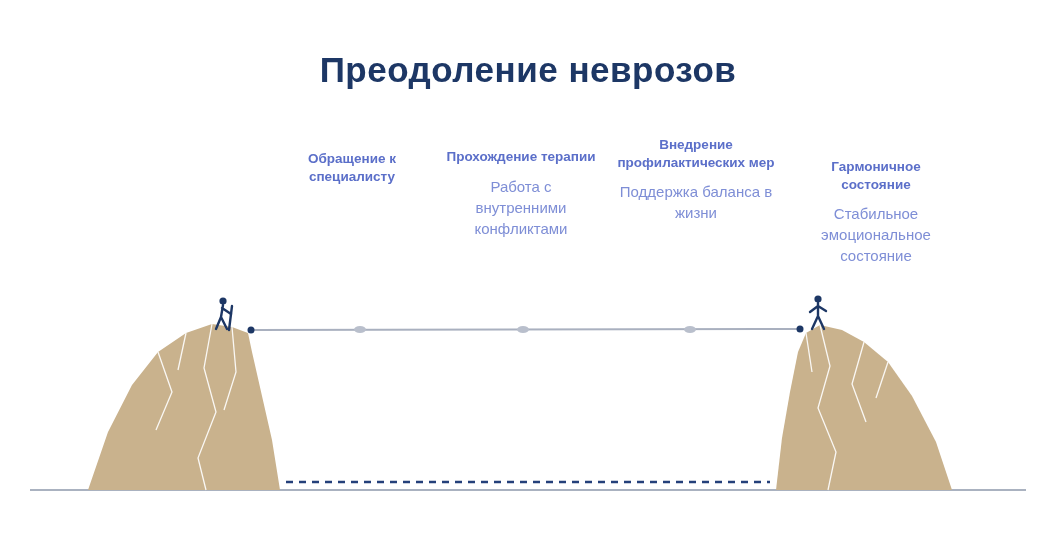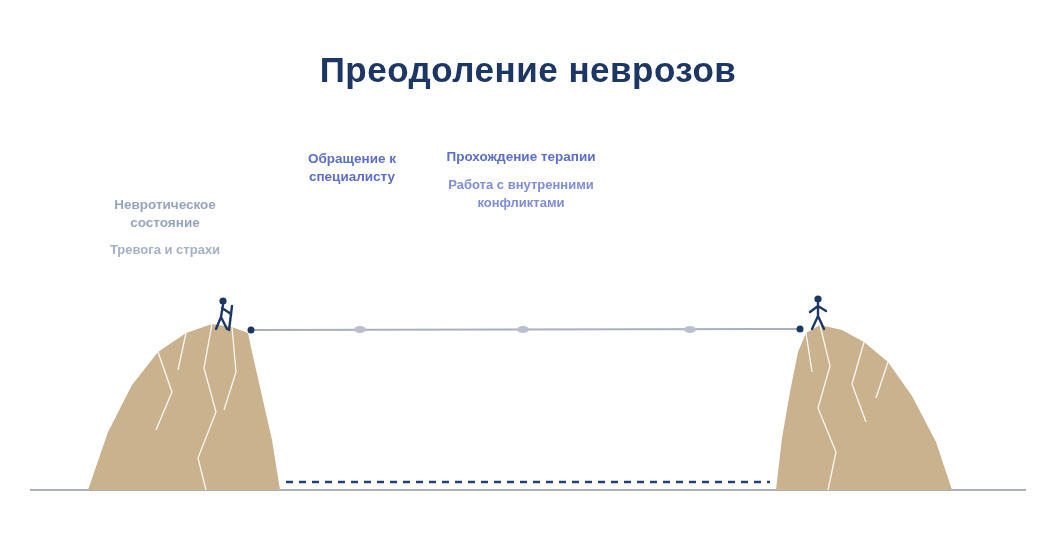--- a/index.html
+++ b/index.html
@@ -40,22 +40,22 @@
     text-align:center;
   }
   .stage .heading{
     font-size:13.5px;
     font-weight:700;
     line-height:1.3;
     color:var(--stage-heading);
     margin-bottom:10px;
   }
   .stage .subtitle{
-    font-size:13px;
-    font-weight:700;
+    font-size:15px;
+    font-weight:400;
     line-height:1.4;
     color:var(--stage-text);
   }
   .stage--muted .heading{color:var(--muted-heading);}
   .stage--muted .subtitle{color:var(--muted-text);}
   .s1{left:90px;top:196px;width:150px;}
   .s2{left:272px;top:150px;width:160px;}
   .s3{left:446px;top:148px;width:150px;}
   .s4{left:606px;top:136px;width:180px;}
   .s5{left:796px;top:158px;width:160px;}
@@ -70,35 +70,39 @@
   .dash-line{stroke:var(--dashed);stroke-width:2.5;stroke-dasharray:7 6;}
   .ground{stroke:var(--ground);stroke-width:1.5;}
 </style>
 </head>
 <body>
 
 <div class="canvas">
 
   <h1 class="page-title">Преодоление неврозов</h1>
 
-  <div class="stage stage--muted s1">
-    <div class="heading">Невротическое состояние</div>
-    <div class="subtitle">Тревога и страхи</div>
-  </div>
 
   <div class="stage s2">
     <div class="heading">Обращение к специалисту</div>
   </div>
 
   <div class="stage s3">
     <div class="heading">Прохождение терапии</div>
     <div class="subtitle">Работа с внутренними конфликтами</div>
   </div>
 
+  <div class="stage s4">
+    <div class="heading">Внедрение профилактических мер</div>
+    <div class="subtitle">Поддержка баланса в жизни</div>
+  </div>
 
+  <div class="stage s5">
+    <div class="heading">Гармоничное состояние</div>
+    <div class="subtitle">Стабильное эмоциональное состояние</div>
+  </div>
 
   <svg class="scene" width="1056" height="540" viewBox="0 0 1056 540" xmlns="http://www.w3.org/2000/svg">
 
     <line class="ground" x1="30" y1="490" x2="1026" y2="490"></line>
 
     <line class="dash-line" x1="286" y1="482" x2="770" y2="482"></line>
 
     <g>
       <polygon class="mountain" points="88,490 108,432 132,385 158,352 186,333 212,324 232,327 248,333 252,352 262,396 272,440 280,490"></polygon>
       <path class="facet" d="M212,324 L204,368 L216,412 L198,458 L206,490"></path>

